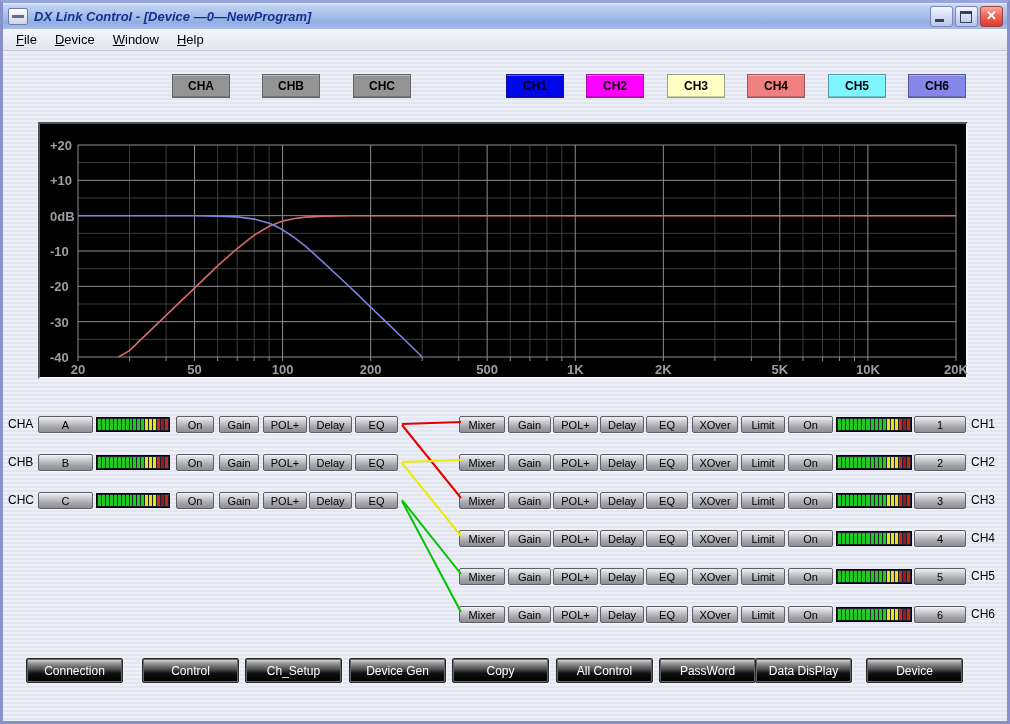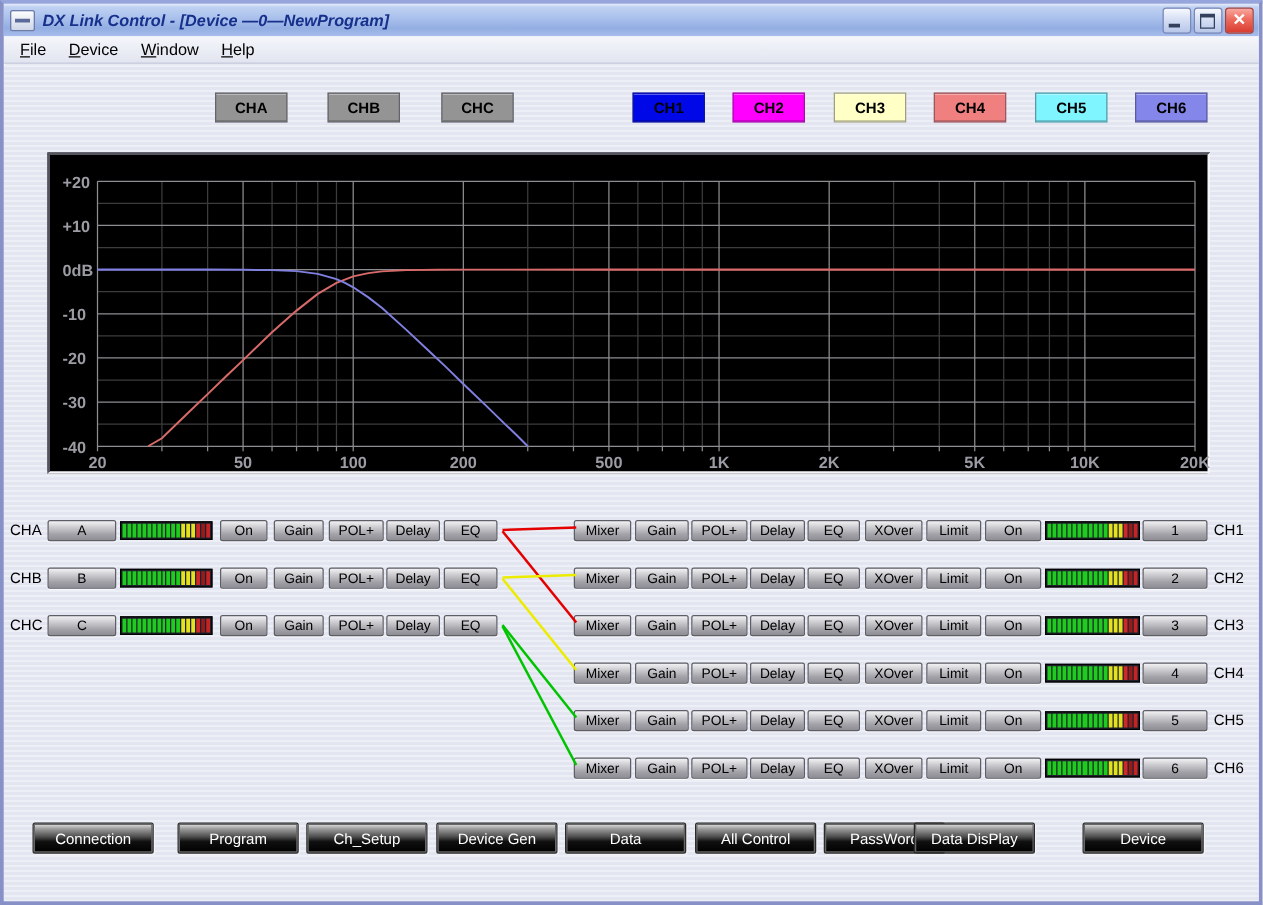--- a/index.html
+++ b/index.html
@@ -449,22 +449,22 @@
   <svg id="routing" class="routing" width="74" height="222">
       <line x1="7" y1="19" x2="66" y2="17" stroke="#e40000" stroke-width="2"></line>
       <line x1="7" y1="20" x2="66" y2="93" stroke="#e40000" stroke-width="2"></line>
       <line x1="7" y1="57" x2="66" y2="55" stroke="#ecec00" stroke-width="2"></line>
       <line x1="7" y1="58" x2="66" y2="131" stroke="#ecec00" stroke-width="2"></line>
       <line x1="7" y1="95" x2="66" y2="169" stroke="#00c400" stroke-width="2"></line>
       <line x1="7" y1="96" x2="66" y2="207" stroke="#00c400" stroke-width="2"></line>
     </svg>
   <div id="bottombar">
       <div class="bbtn" style="left: 23px;">Connection</div>
-      <div class="bbtn" style="left: 139px;">Program</div>
+      <div class="bbtn" style="left: 139px;">Control</div>
       <div class="bbtn" style="left: 242px;">Ch_Setup</div>
       <div class="bbtn" style="left: 346px;">Device Gen</div>
-      <div class="bbtn" style="left: 449px;">Data</div>
+      <div class="bbtn" style="left: 449px;">Copy</div>
       <div class="bbtn" style="left: 553px;">All Control</div>
       <div class="bbtn" style="left: 656px;">PassWord</div>
-      <div class="bbtn" style="left: 728px;">Data DisPlay</div>
+      <div class="bbtn" style="left: 752px;">Data DisPlay</div>
       <div class="bbtn" style="left: 863px;">Device</div>
     </div>
 </div>
 
 </body></html>

